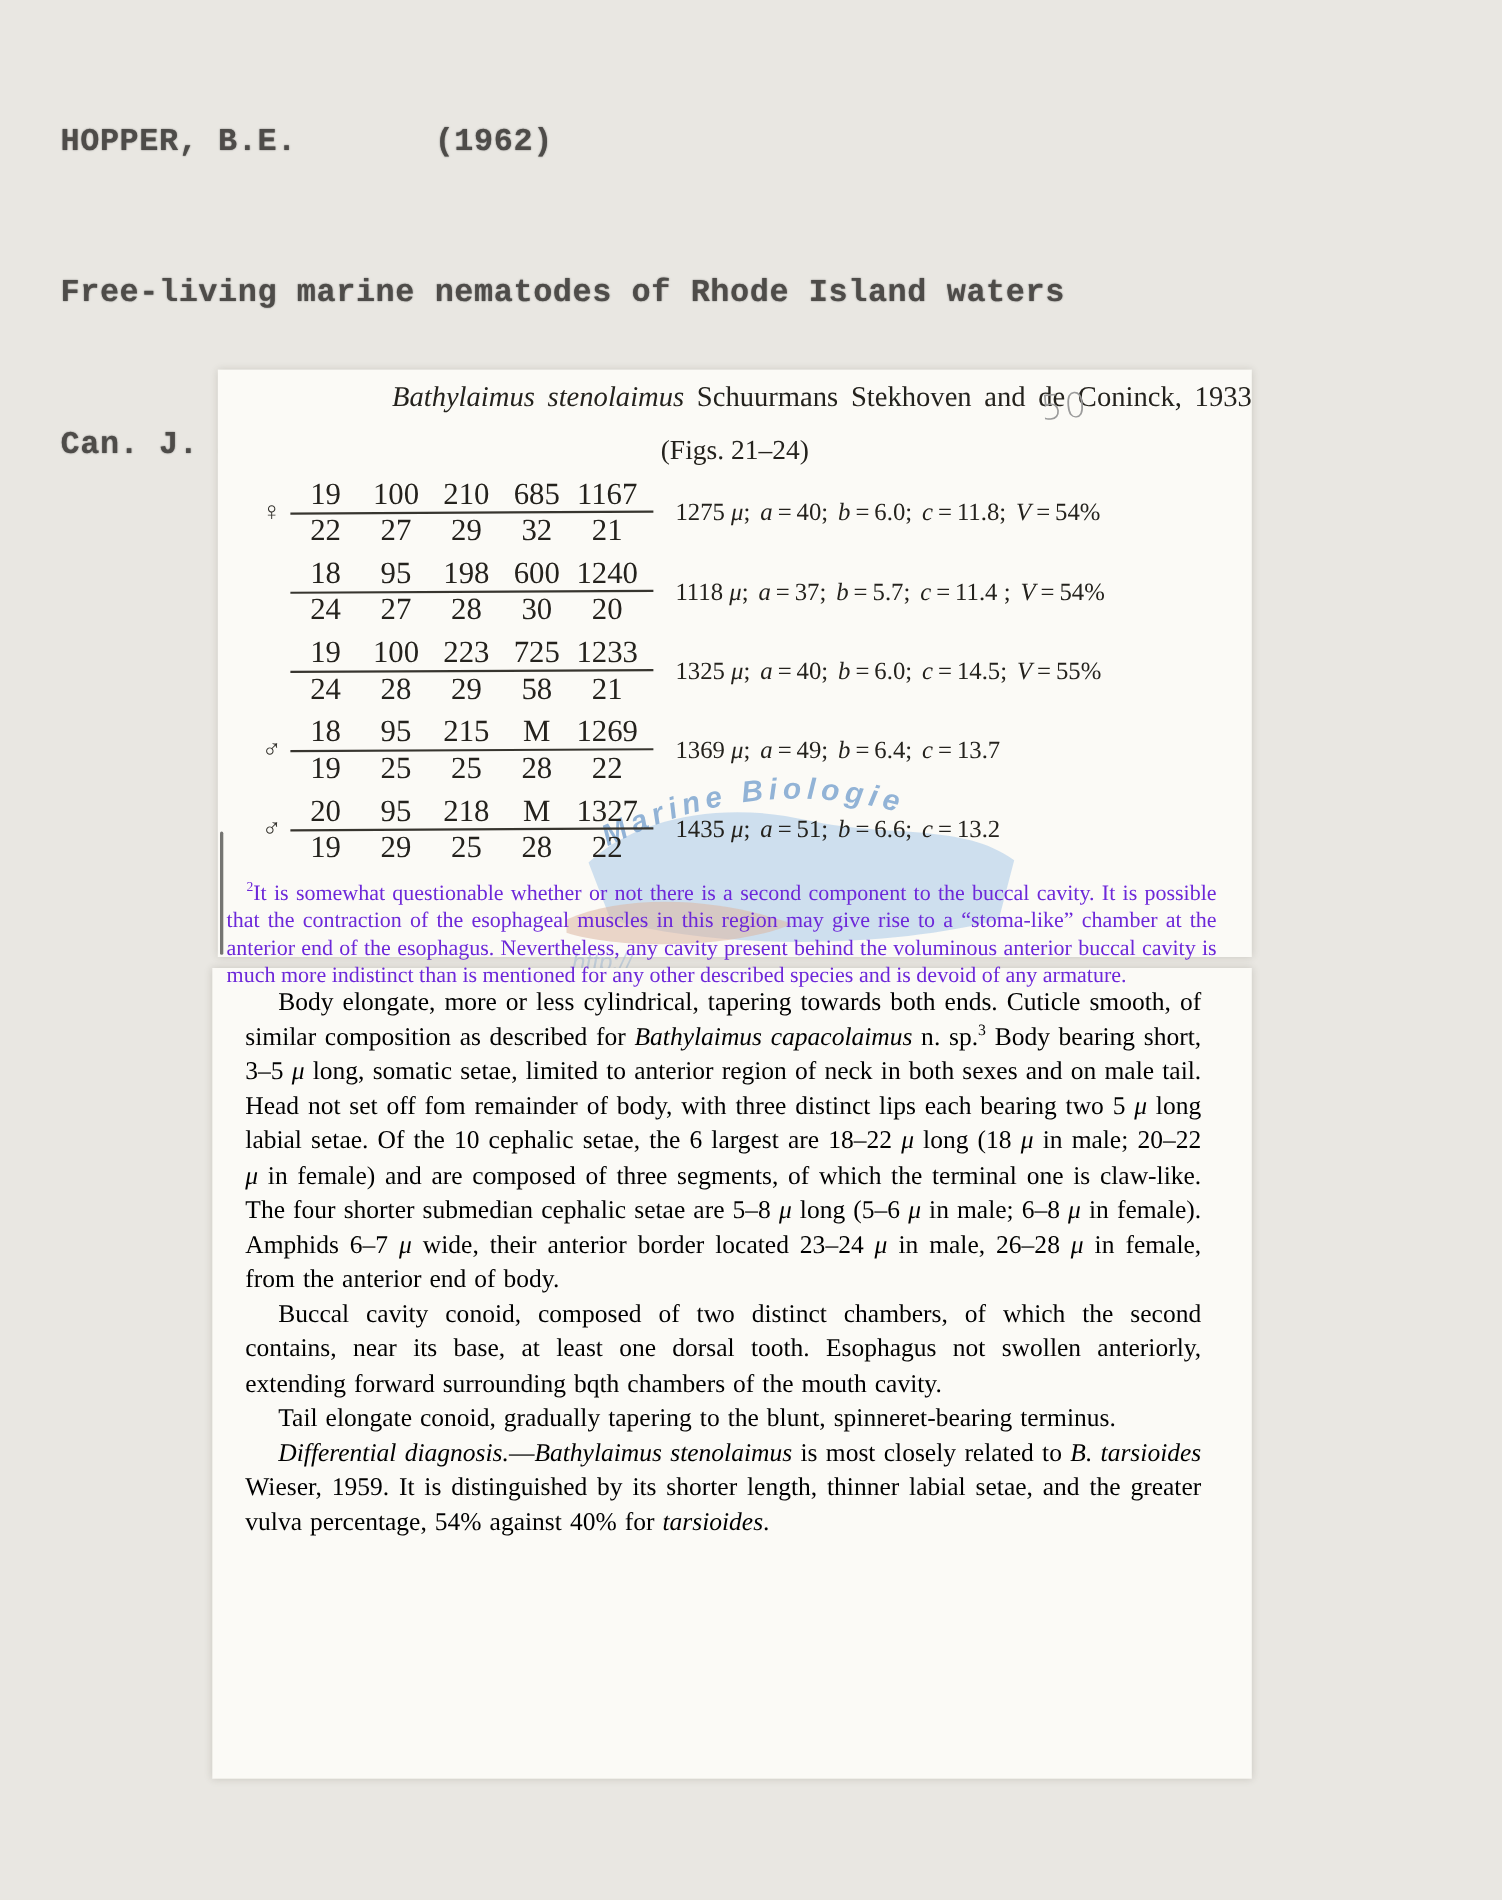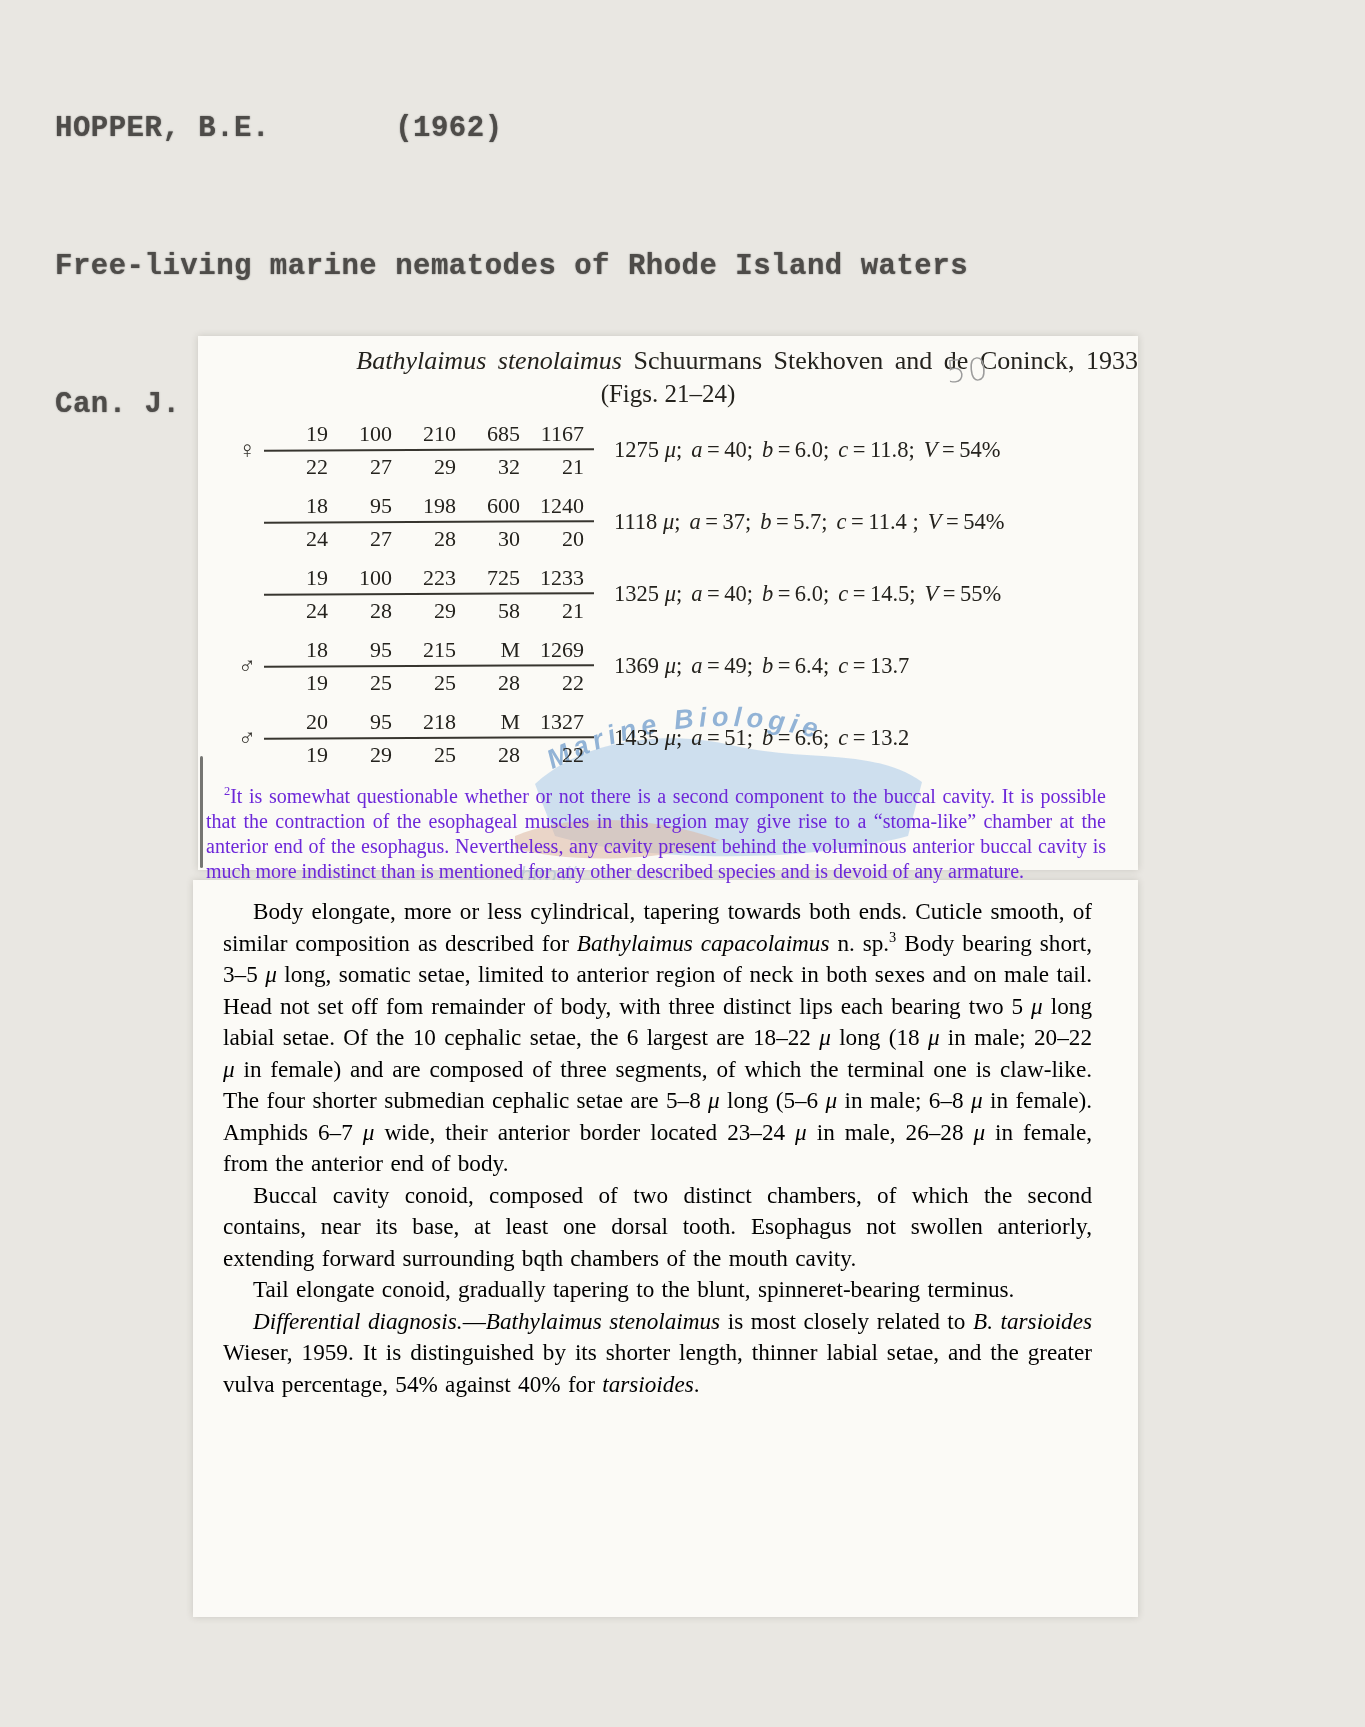--- a/index.html
+++ b/index.html
@@ -14,34 +14,34 @@
   .typed .vol{border-bottom:3px solid #4e4c49;}
 
   
   .block{position:absolute;background:#fbfaf6;box-shadow:0 0 7px rgba(60,55,40,.18);}
   .block1{left:198px;top:336px;width:940px;height:534px;}
   .block2{left:193px;top:880px;width:945px;height:737px;box-sizing:border-box;
     padding:16px 46px 18px 30px;}
   .content{position:relative;z-index:1;}
 
   .title-line{margin-top:10px;text-align:right;font-size:26px;color:#24221d;word-spacing:5px;}
-  .subtitle{text-align:center;font-size:25px;color:#24221d;margin-top:4px;}
+  .subtitle{text-align:center;font-size:25px;color:#24221d;margin-top:20px;}
   .it{font-style:italic;}
   sup{vertical-align:super;font-size:62%;line-height:0;}
 
   .handwritten{position:absolute;left:748px;top:16px;z-index:2;
     font-family:"DejaVu Sans",sans-serif;font-size:31px;color:#9b9b9b;
     transform:rotate(-5deg);letter-spacing:2px;font-weight:300;}
 
   .rows{margin-top:6px;}
   .meas-row{display:flex;align-items:center;height:72px;padding-left:34px;color:#24221d;}
   .sex{width:30px;font-size:24px;color:#33312c;text-align:center;}
   .frac{width:330px;padding:0 2px;}
-  .frow{display:grid;grid-template-columns:repeat(5,64px);text-align:right;
-    font-size:22px;line-height:24px;}
+  .frow{display:grid;grid-template-columns:repeat(5,64px);text-align:center;
+    font-size:28px;line-height:24px;}
   .fline{height:2px;background:#37352f;margin:3px 0 4px;transform:rotate(-.3deg);}
   .result{display:flex;gap:9px;margin-left:18px;font-size:22.5px;white-space:nowrap;}
 
   .footnote{margin:10px 32px 0 8px;font-size:20px;line-height:25px;color:#6d28d9;
     text-align:justify;text-indent:18px;}
 
   .para{margin:0;font-size:23.2px;line-height:31.5px;color:#000000;text-align:justify;
     text-indent:30px;word-spacing:1.5px;}
 
   

